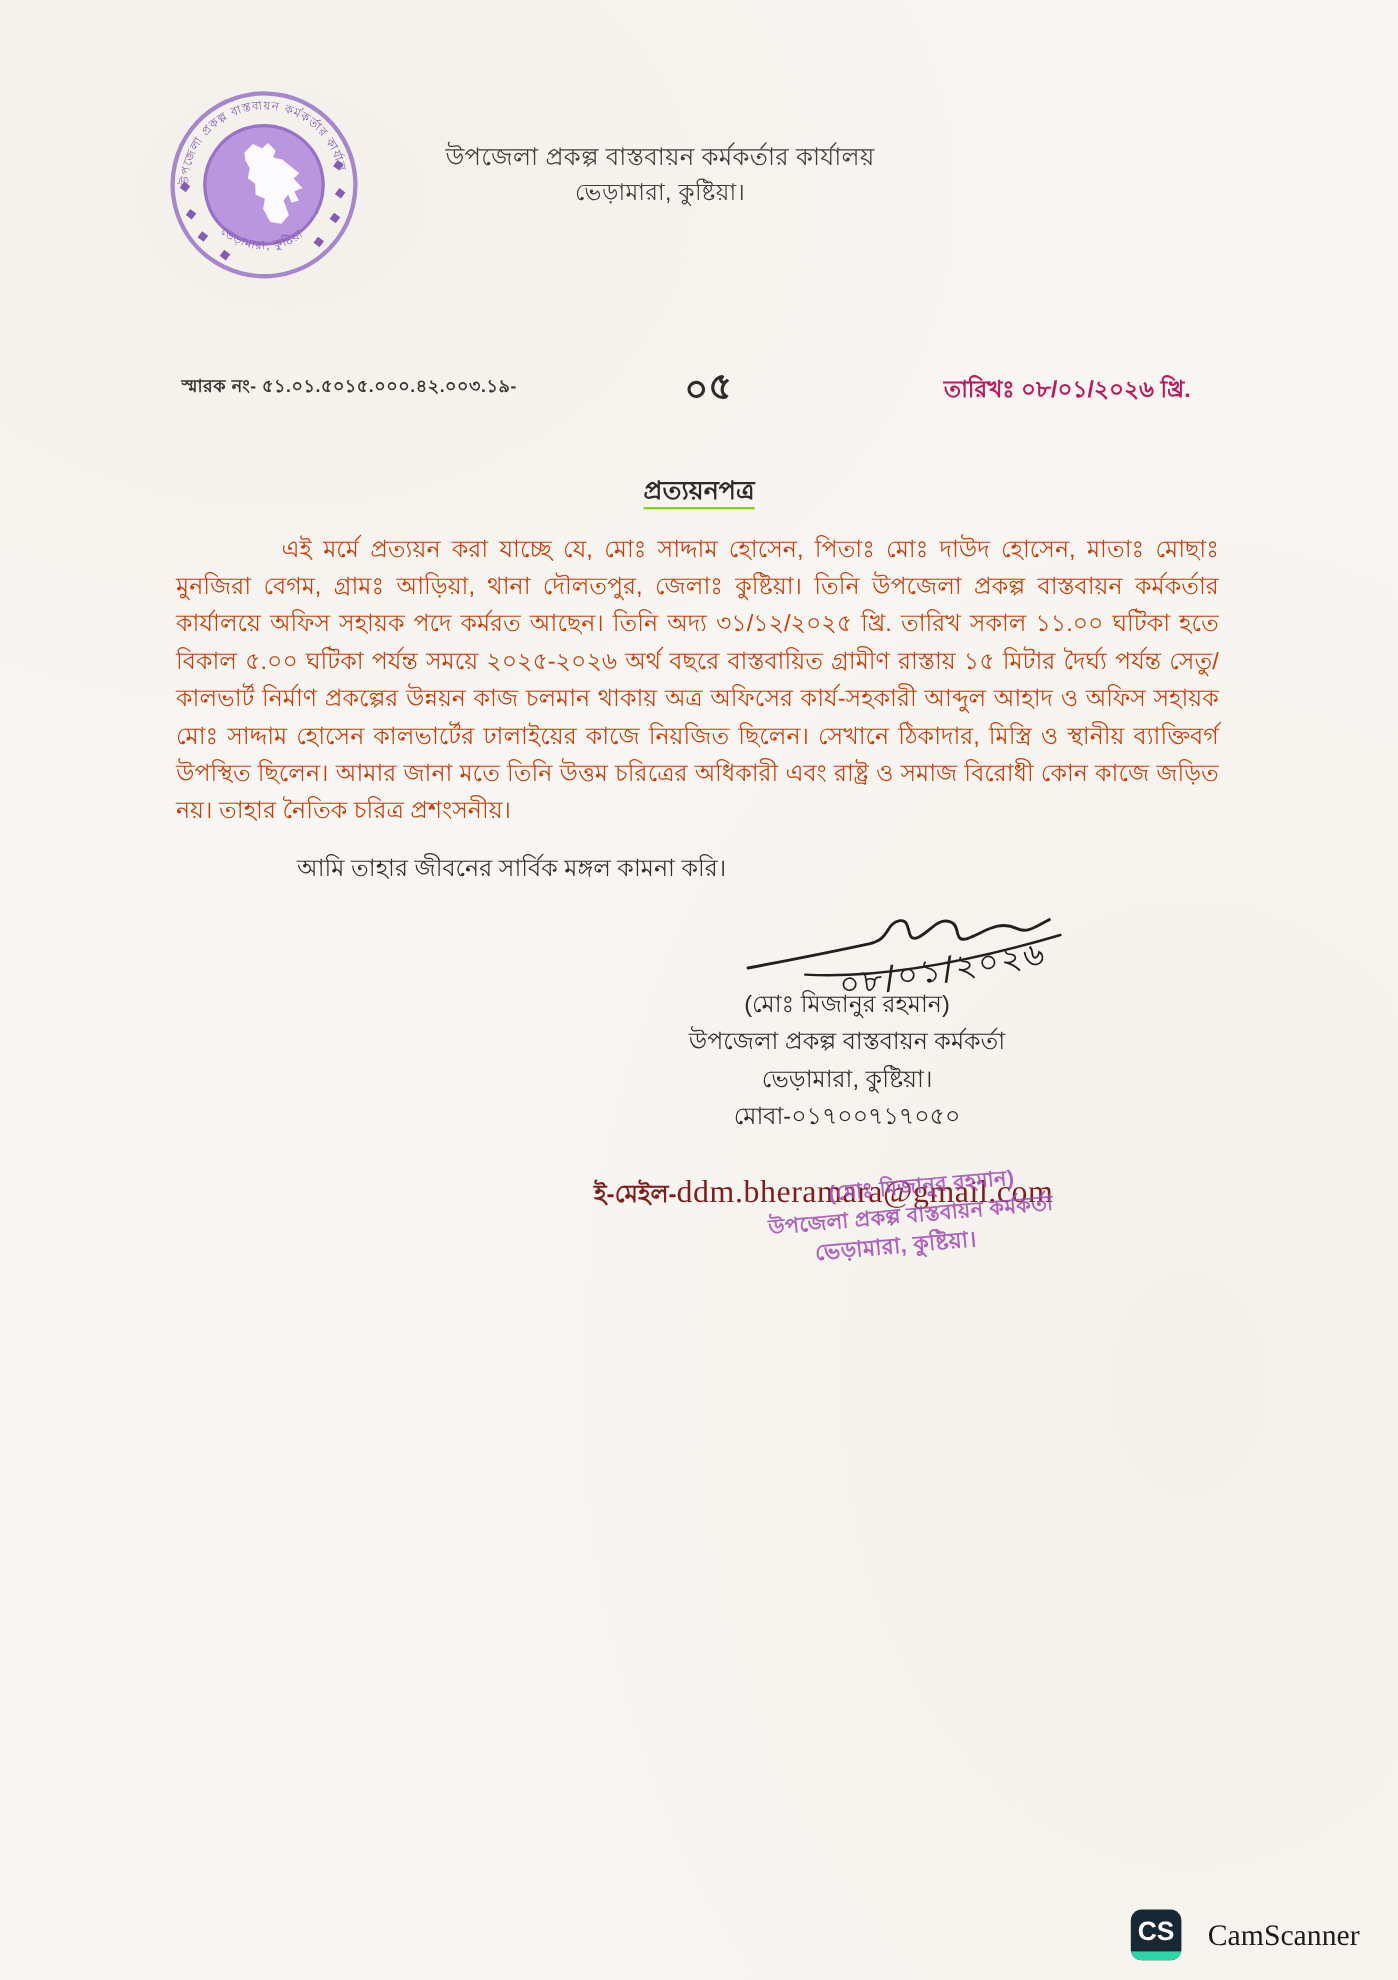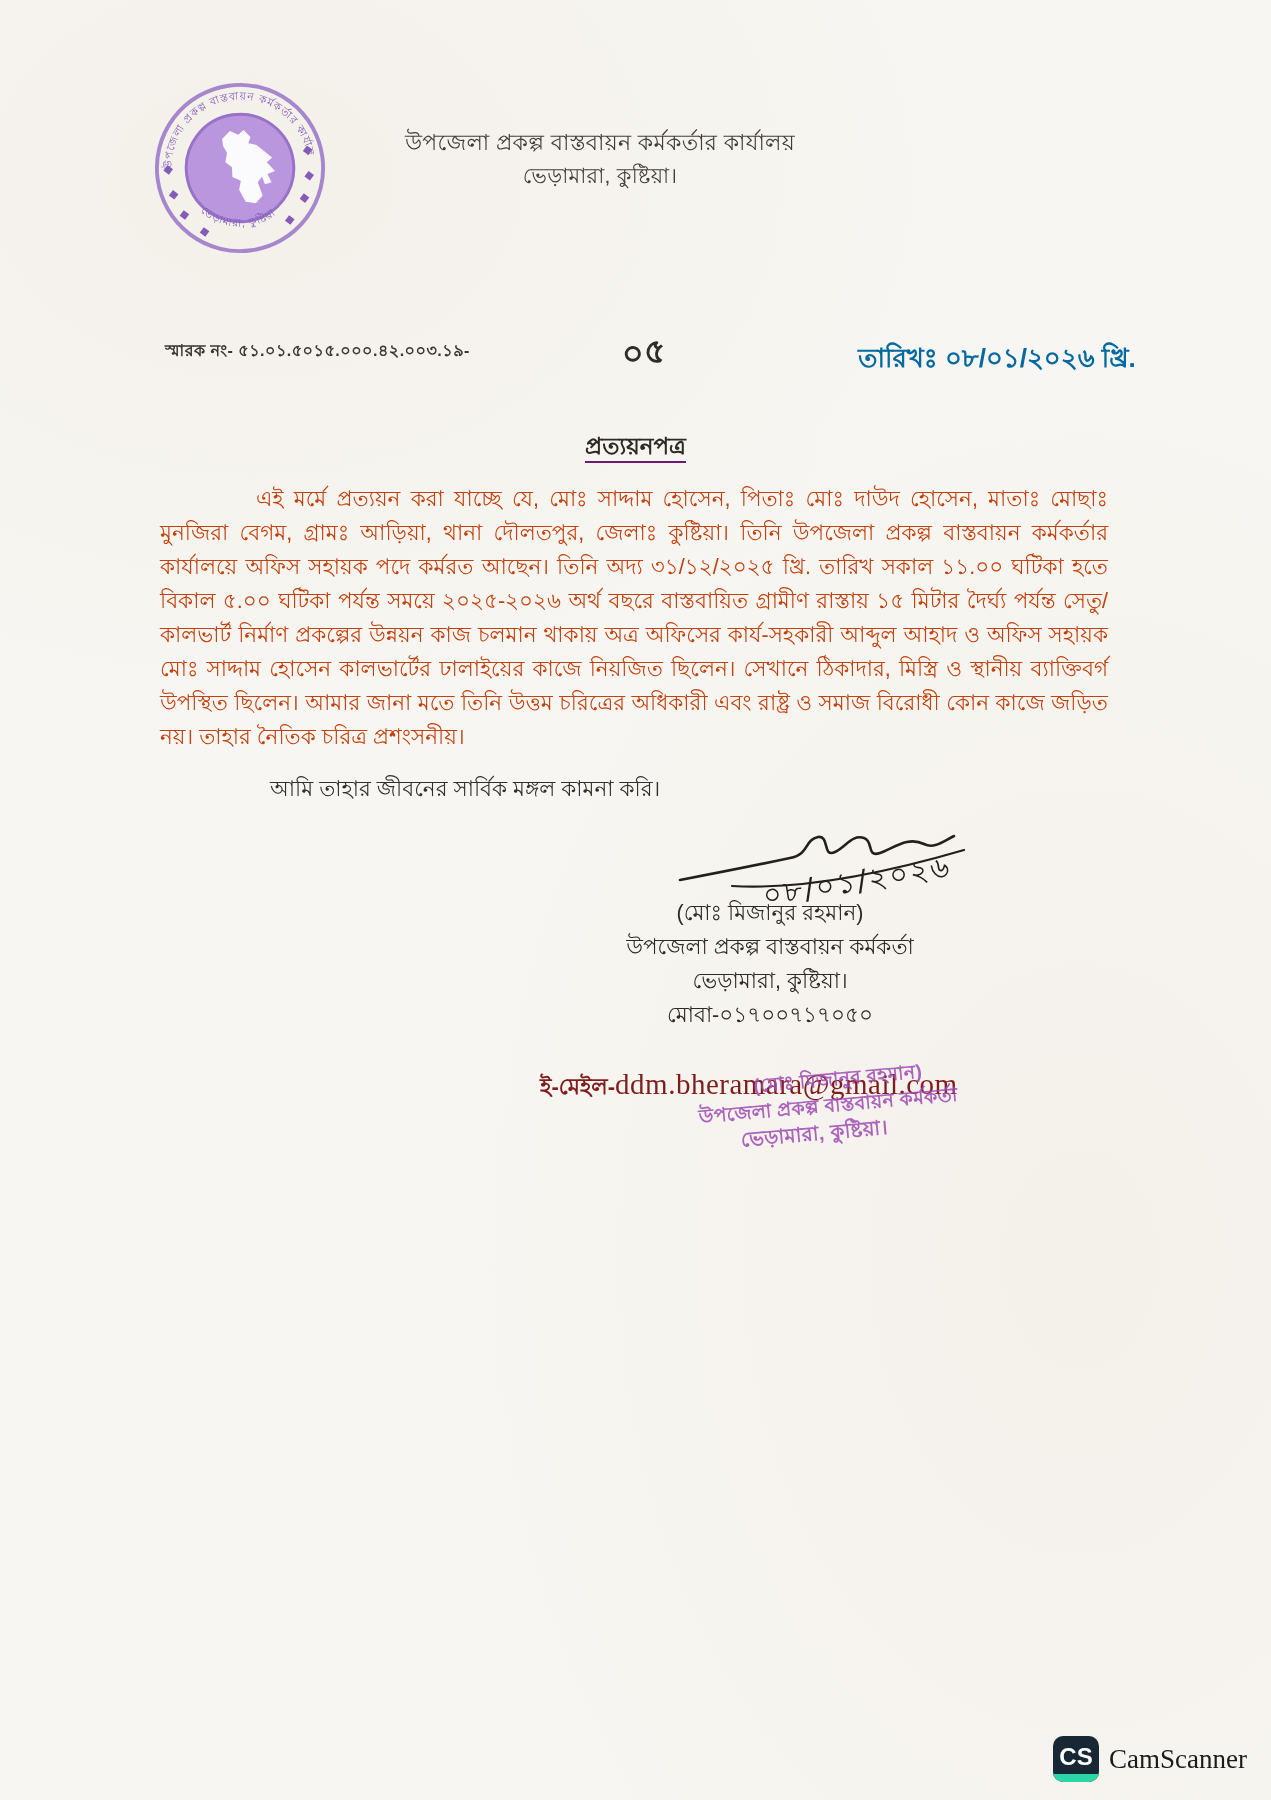--- a/index.html
+++ b/index.html
@@ -19,25 +19,25 @@
 
   
   .header{left:320px;top:132px;width:560px;text-align:center;line-height:1;}
   .header .h-line{font-size:21px;margin-bottom:11px;color:#403c38;letter-spacing:.3px;}
   .header .h-line2{font-size:22px;}
   .header .h-site{font-family:"Liberation Serif",serif;font-weight:bold;font-size:22px;color:#26241f;margin-top:4px;}
 
   
   .memo-label{left:165px;top:338px;font-size:16px;font-weight:bold;color:#3a3733;letter-spacing:.5px;}
   .memo-hand{left:622px;top:326px;font-size:34px;font-weight:bold;color:#2f2c28;transform:rotate(-6deg);font-family:"DejaVu Sans",sans-serif;}
-  .memo-date{left:858px;top:338px;font-size:26px;font-weight:bold;color:#0369a1;}
+  .memo-date{left:858px;top:338px;font-size:21px;font-weight:bold;color:#be185d;}
 
   
   .title{left:0;top:428px;width:1271px;text-align:center;font-size:23px;font-weight:bold;color:#2e2b27;}
-  .title span{border-bottom:2px solid #701a75;padding-bottom:2px;}
+  .title span{border-bottom:2px solid #84cc16;padding-bottom:2px;}
 
   
   .body-par{left:160px;top:482px;width:948px;font-size:21.5px;line-height:34px;
     text-align:justify;color:#c2410c;text-indent:96px;}
   .closing{left:270px;top:772px;font-size:21.5px;color:#33302b;}
 
   
   .sig-svg{left:672px;top:828px;width:300px;height:70px;}
   .sig-date{left:762px;top:858px;font-size:29px;color:#23201c;transform:rotate(-9deg);
     font-family:"DejaVu Sans",sans-serif;letter-spacing:2px;}
@@ -48,21 +48,21 @@
   .email-line .en{font-family:"Liberation Serif",serif;font-size:29px;letter-spacing:.5px;}
 
   
   .stamp{left:660px;top:1066px;width:360px;text-align:center;transform:rotate(-5deg);
     color:#a04ab4;opacity:.85;}
   .stamp .st-line{font-size:19px;line-height:26px;font-weight:bold;letter-spacing:.3px;}
   .stamp .st-line:nth-child(2){transform:translateX(-12px);}
   .stamp .st-line:nth-child(3){transform:translateX(-28px);font-size:20px;}
 
   
-  .cs-wrap{left:1028px;top:1736px;display:flex;align-items:center;gap:10px;margin-left:25px;}
+  .cs-wrap{left:1028px;top:1736px;display:flex;align-items:center;gap:24px;}
   .cs-icon{width:46px;height:46px;border-radius:10px;background:#182734;position:relative;overflow:hidden;
     display:flex;align-items:center;justify-content:center;}
   .cs-icon .cs-txt{color:#fff;font-weight:bold;font-size:24px;font-family:"Liberation Sans",sans-serif;margin-top:-4px;}
   .cs-icon .cs-strip{position:absolute;bottom:0;left:0;width:100%;height:8px;background:#2bd7a4;}
   .cs-name{font-family:"Liberation Serif",serif;font-size:27px;color:#1b1b1b;}
 </style>
 </head>
 <body>
 
 <svg class="abs seal" viewBox="0 0 180 180">

